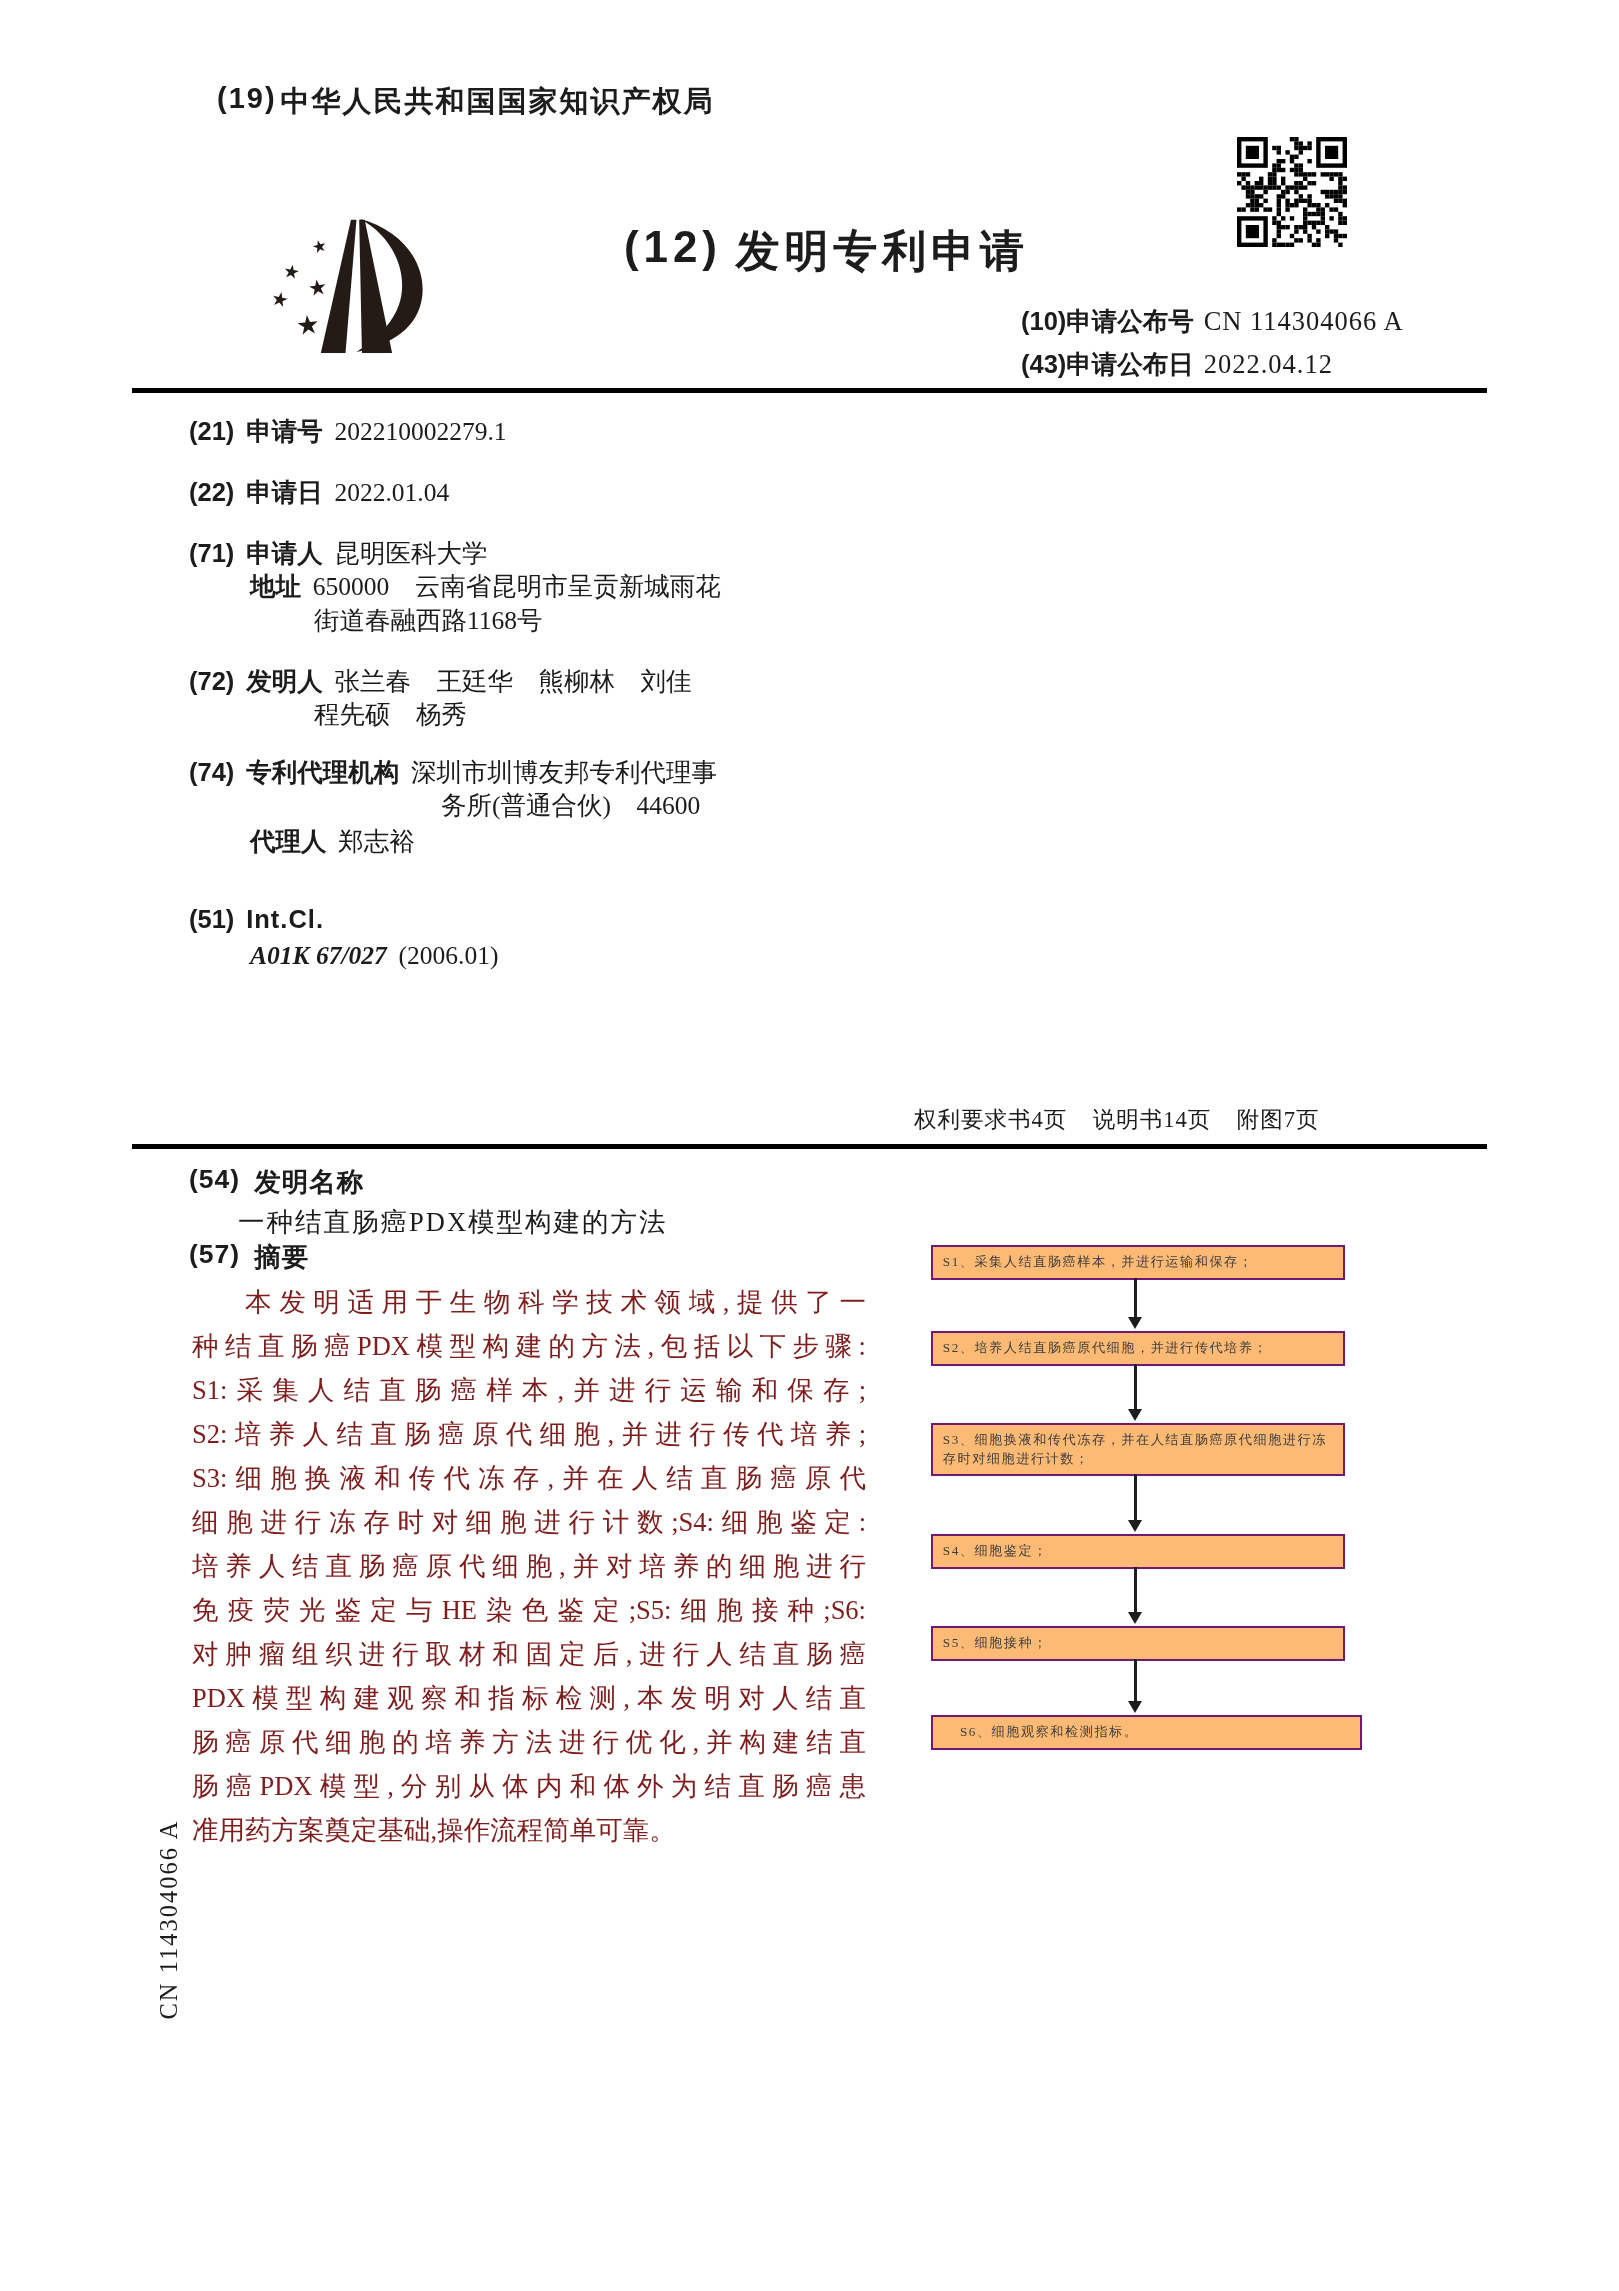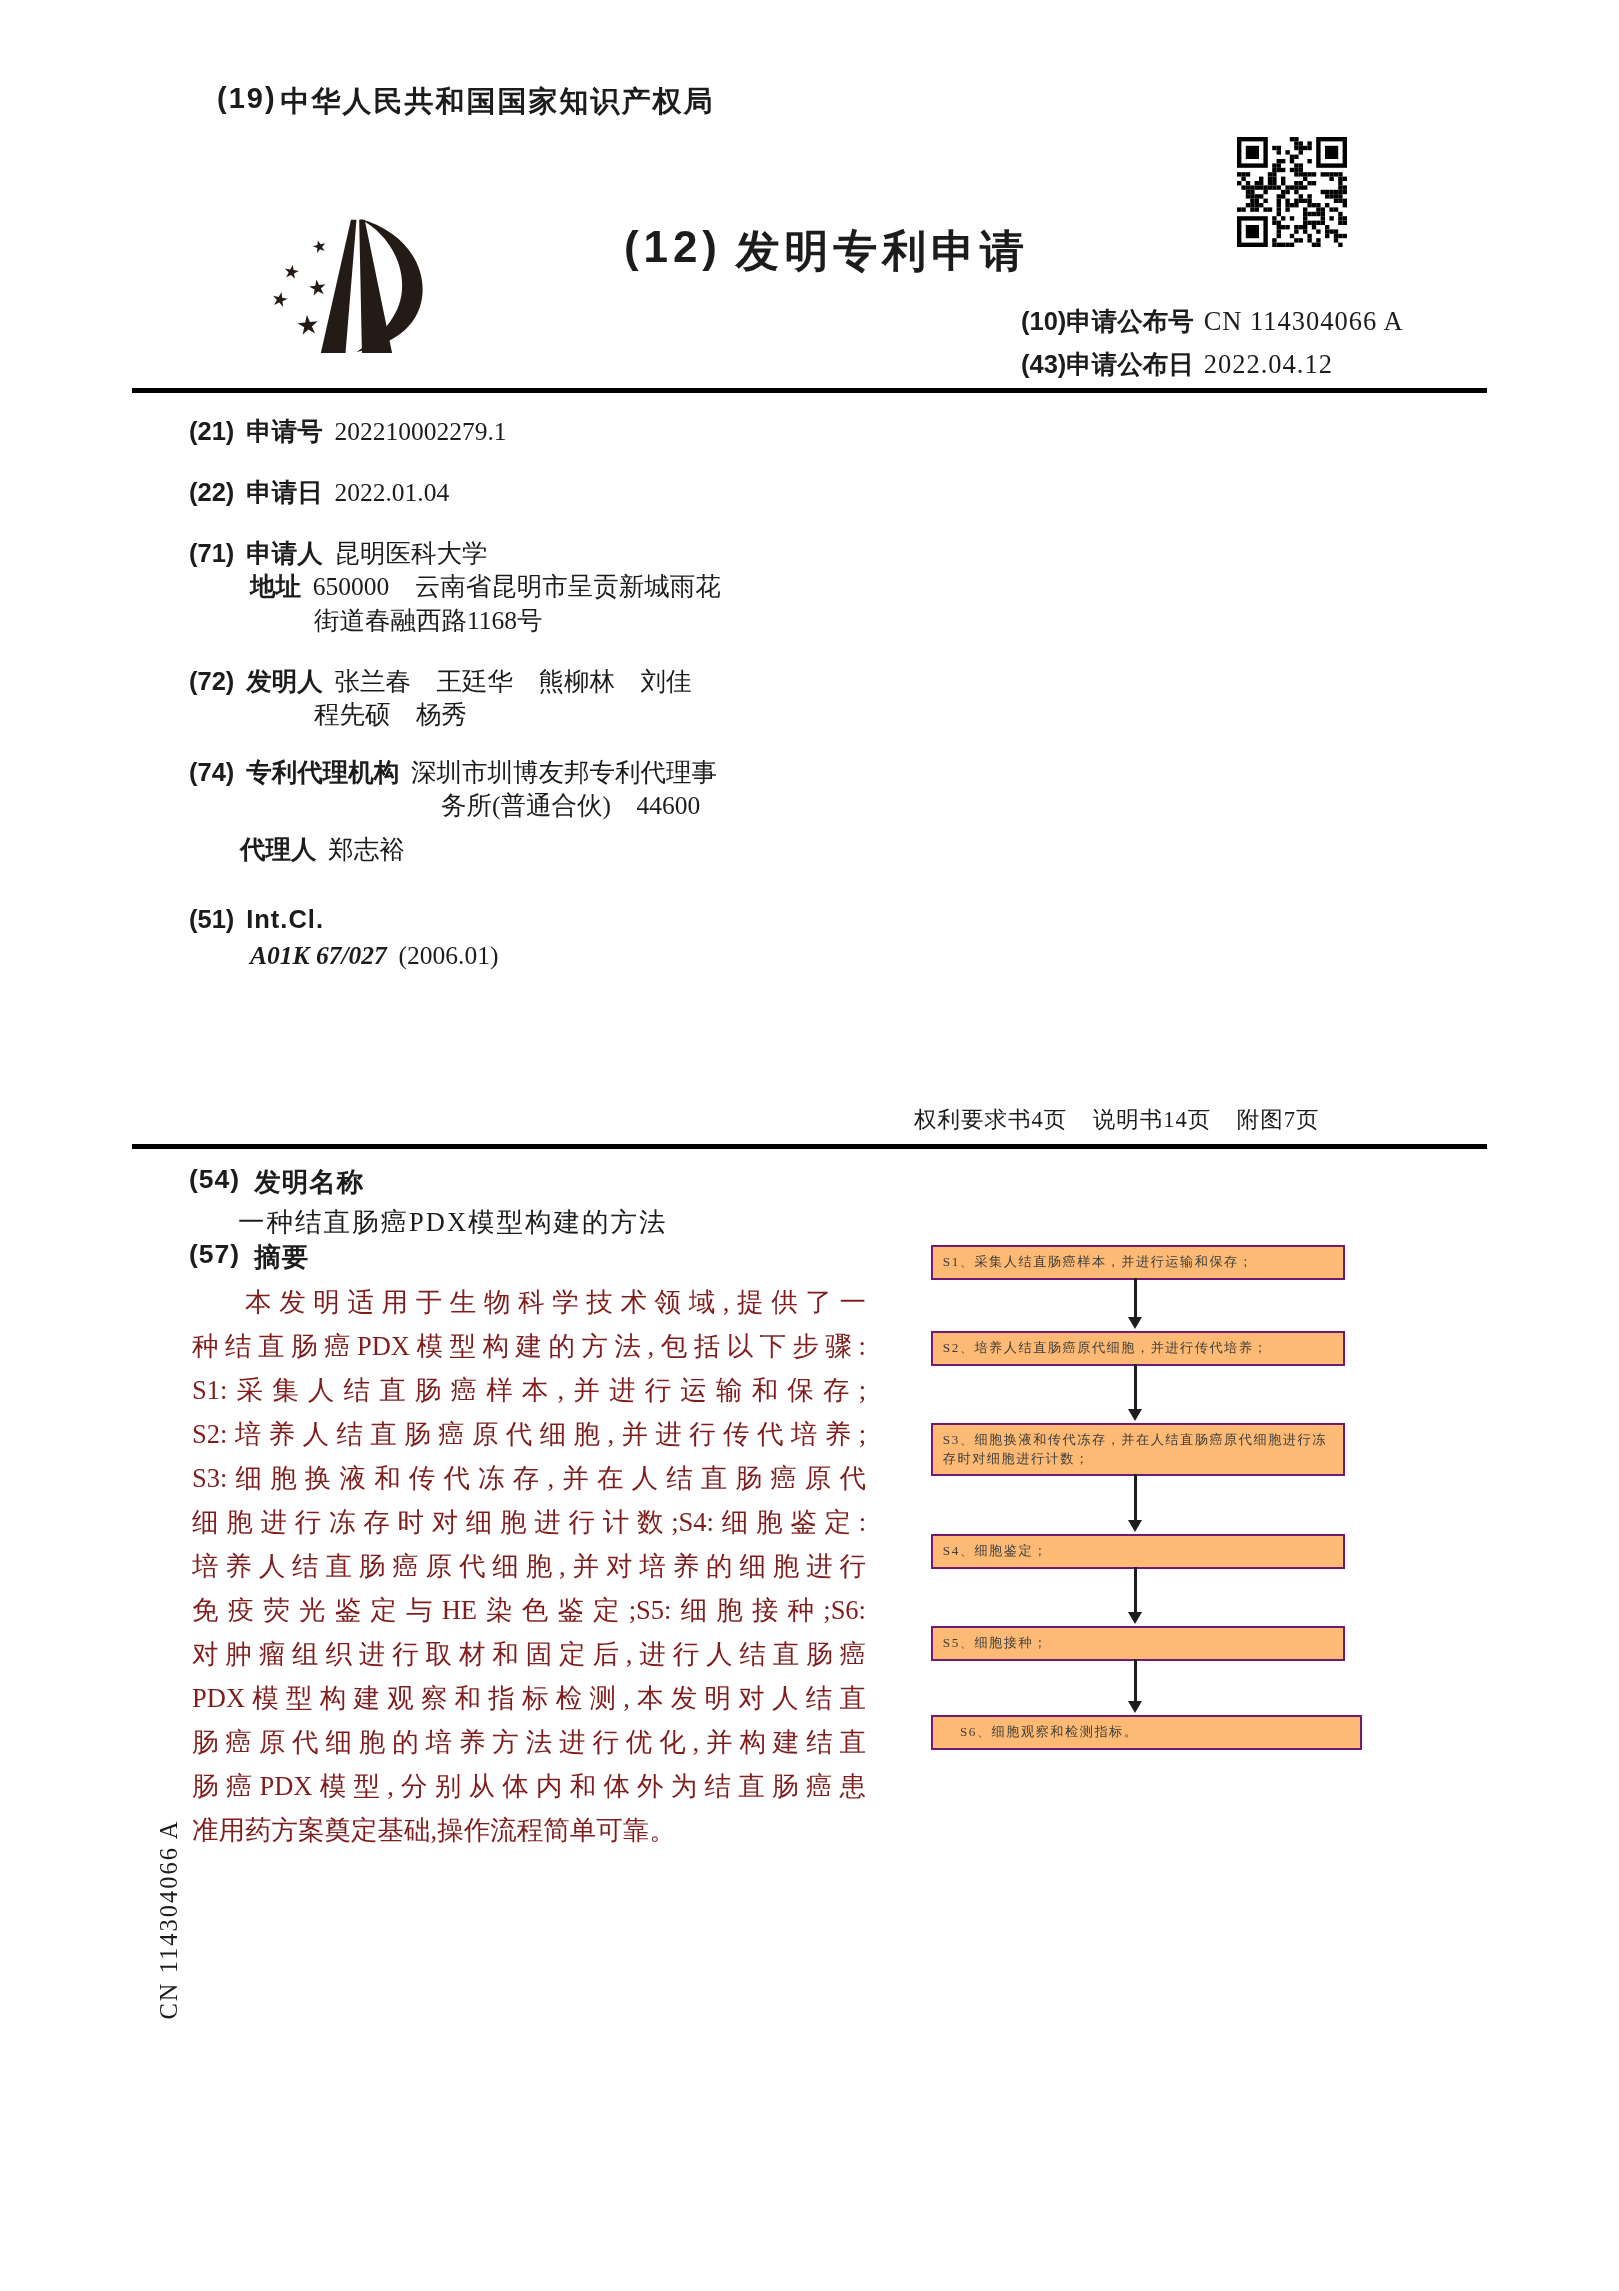--- a/index.html
+++ b/index.html
@@ -341,21 +341,21 @@
   </div>
 
   <div class="abs b-row" style="left:189px;top:755px;">
     <span class="lab">(74)</span>
     <span class="lab">专利代理机构</span>
     <span>深圳市圳博友邦专利代理事</span>
   </div>
   <div class="abs b-row" style="left:441px;top:788px;text-align:right;">
     <span>务所(普通合伙)　44600</span>
   </div>
-  <div class="abs b-row" style="left:240px;top:824px;margin-top:8px;">
+  <div class="abs b-row" style="left:250px;top:824px;">
     <span class="lab">代理人</span>
     <span>郑志裕</span>
   </div>
 
   <div class="abs b-row" style="left:189px;top:905px;">
     <span class="lab">(51)</span>
     <span class="lab" style="letter-spacing:1px;">Int.Cl.</span>
   </div>
   <div class="abs b-row" style="left:250px;top:941px;">
     <span class="ipc">A01K 67/027</span>

